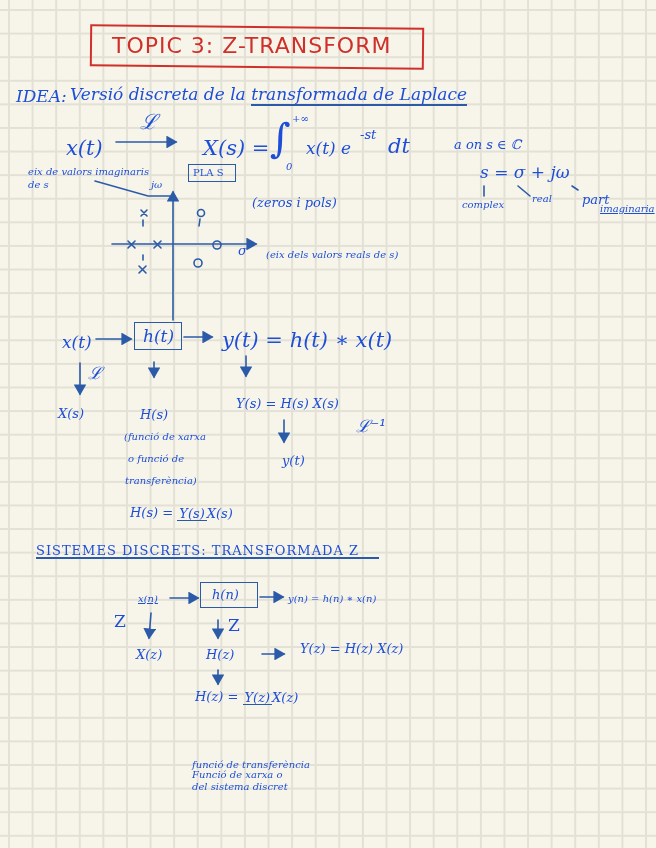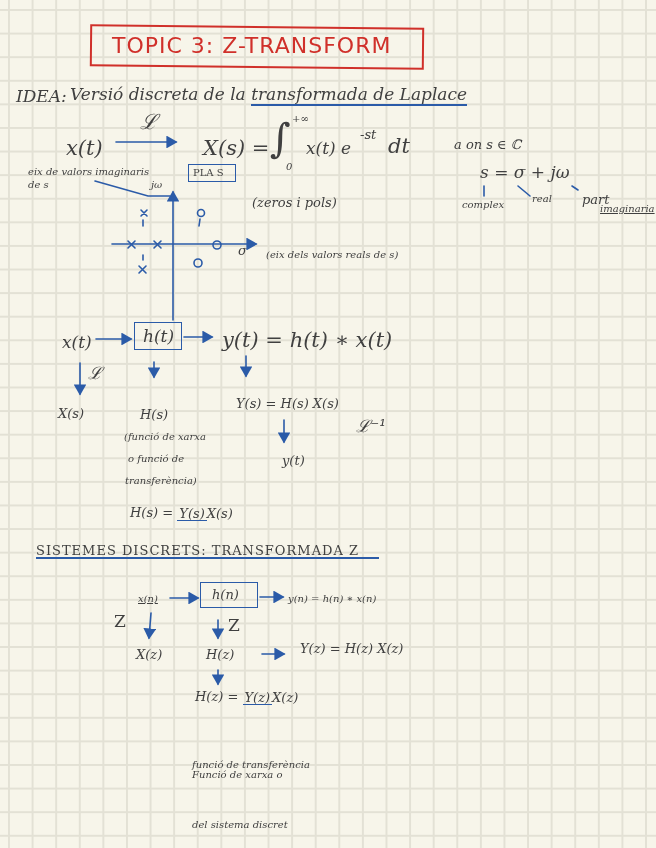--- a/index.html
+++ b/index.html
@@ -6,21 +6,21 @@
   body {
     width: 656px; height: 848px; overflow: hidden; position: relative;
     background-color: #f7f5ea;
     background-image:
       linear-gradient(to right, #e3e1d5 2px, transparent 2px),
       linear-gradient(to bottom, #e3e1d5 2px, transparent 2px);
     background-size: 23.6px 23.6px;
     background-position: 8px 9px;
     font-family: "DejaVu Sans", sans-serif;
   }
-  .ink { position: absolute; color: #404040; font-family: "DejaVu Serif", serif; font-style: italic; white-space: nowrap; line-height: 1; }
+  .ink { position: absolute; color: #1d4ed8; font-family: "DejaVu Serif", serif; font-style: italic; white-space: nowrap; line-height: 1; }
   .sm { font-size: 10px; }
   .md { font-size: 13px; }
   .lg { font-size: 17px; }
   .xl { font-size: 21px; }
   .title-box {
     position: absolute; left: 90px; top: 26px; width: 334px; height: 42px;
     border: 2px solid #d0302a; transform: rotate(0.6deg); box-sizing: border-box;
   }
   .title-text { position: absolute; left: 112px; top: 35px; font-family: "DejaVu Sans", sans-serif; font-style: normal; font-size: 22px; letter-spacing: 1px; color: #d0302a; }
   .u { border-bottom: 2px solid #2b5ba8; }
@@ -99,21 +99,21 @@
 <div class="ink md" style="left:300px;top:642px;">Y(z) = H(z) X(z)</div>
 <div class="ink md" style="left:195px;top:690px;">
   <span>H(z) =</span>
   <span class="frac">
     <span class="num">Y(z)</span>
     <span>X(z)</span>
   </span>
 </div>
 <div class="ink sm" style="left:192px;top:738px;margin-top:32px;">Funció de xarxa o</div>
 <div class="ink sm" style="left:192px;top:760px;">funció de transferència</div>
-<div class="ink sm" style="left:192px;top:820px;font-style:italic;">del sistema discret</div>
+<div class="ink sm" style="left:192px;top:782px;font-style:italic;">del sistema discret</div>
 
 <svg class="draw" viewBox="0 0 656 848">
   <defs>
     <marker id="ah" markerWidth="8" markerHeight="8" refX="6" refY="4" orient="auto">
       <path d="M0,0 L7,4 L0,8 z" fill="#2b5ba8"></path>
     </marker>
   </defs>
   <g stroke="#2b5ba8" stroke-width="1.6" fill="none" stroke-linecap="round">
 
     <line x1="116" y1="142" x2="176" y2="142" marker-end="url(#ah)"></line>

